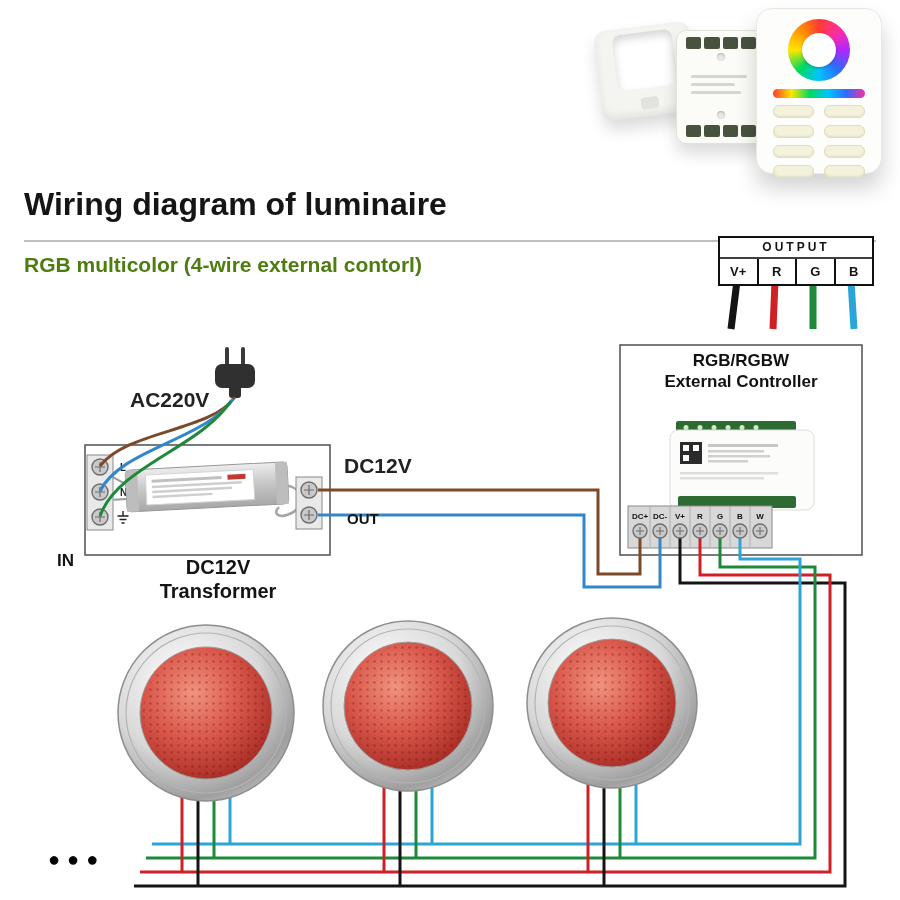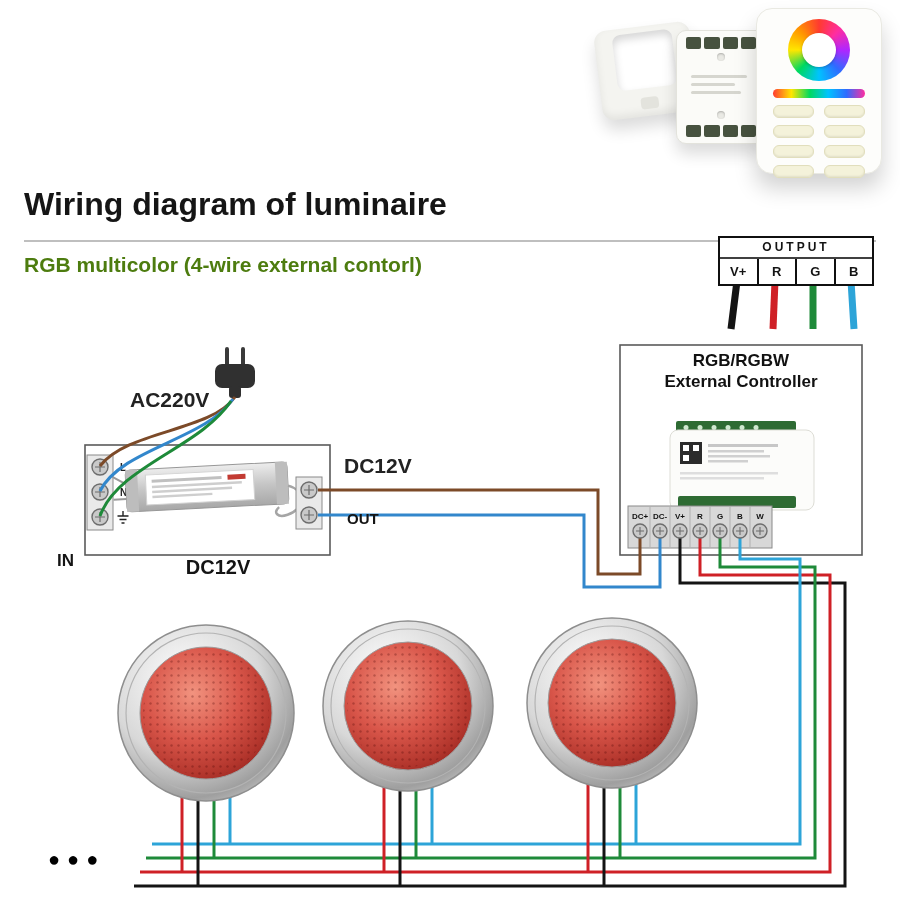--- a/index.html
+++ b/index.html
@@ -321,20 +321,21 @@
     </g>
   </svg>
 
   <div class="abs lbl lbl-ac">AC220V</div>
   <div class="abs lbl lbl-dc">DC12V</div>
   <div class="abs lbl lbl-in">IN</div>
   <div class="abs lbl lbl-out">OUT</div>
 
   <div class="abs cap-transformer">
     <div>DC12V</div>
+    <div>Transformer</div>
   </div>
 
   <div class="abs cap-controller">
     <div>RGB/RGBW</div>
     <div>External Controller</div>
   </div>
 
   <div class="abs ellipsis">●●●</div>
 </div>
 

